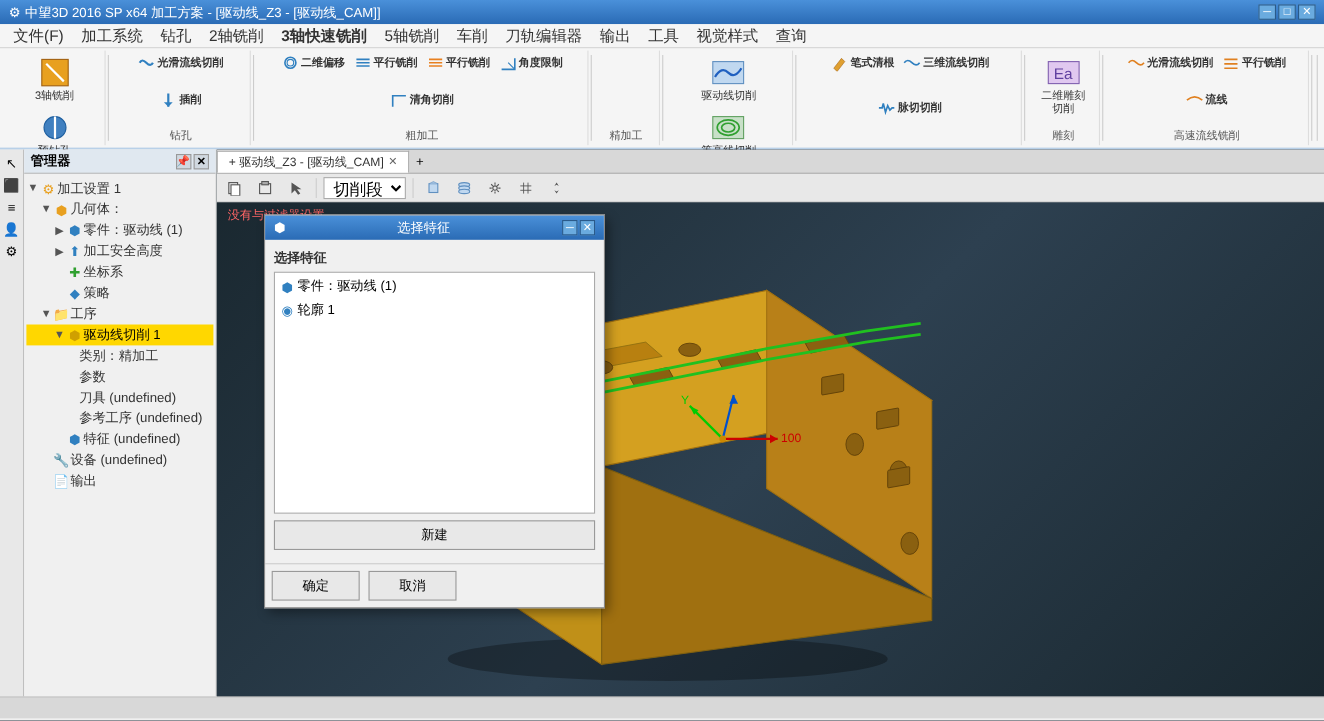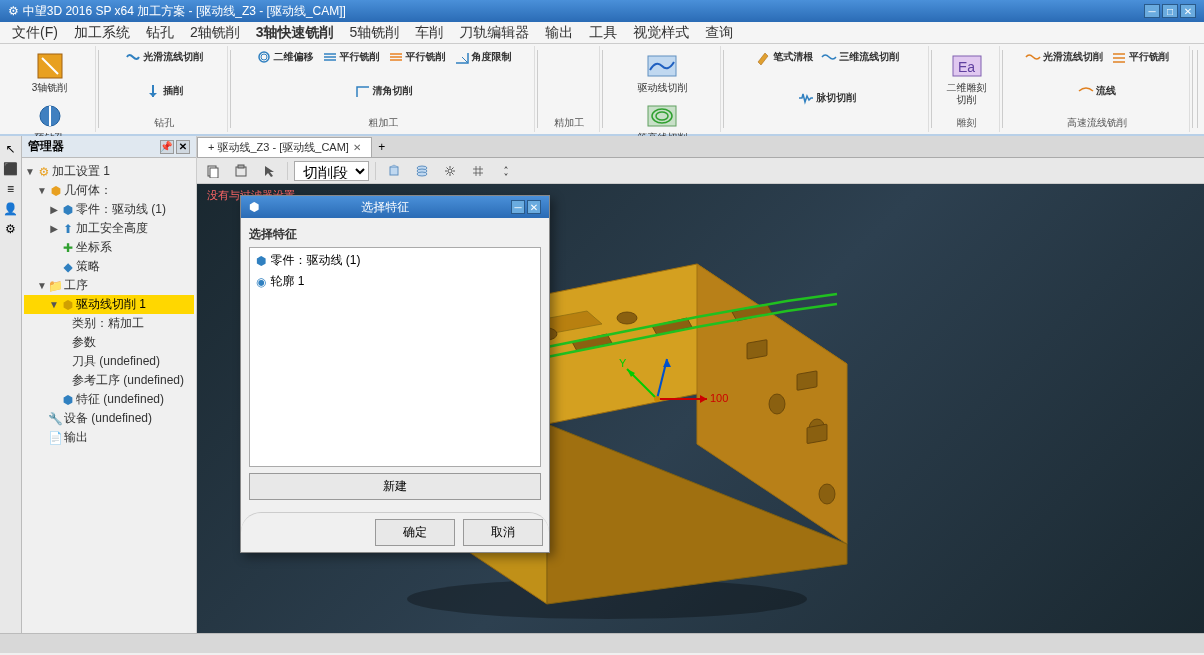--- a/index.html
+++ b/index.html
@@ -313,25 +313,24 @@
       margin: 6px 0 4px 0;
       padding: 4px;
       font-size: 12px;
       background: #e8e8e8;
       border: 1px solid #999;
       cursor: pointer;
       text-align: center;
     }
     .dialog-footer {
       display: flex;
-      justify-content: flex-end;
+      justify-content: flex-start;
       gap: 8px;
       padding: 6px;
       border-top: 1px solid #ccc;
-      border-radius: 20px;
     }
     .dialog-footer-btn {
       width: 80px;
       padding: 4px 8px;
       font-size: 12px;
       background: #e8e8e8;
       border: 1px solid #999;
       cursor: pointer;
       text-align: center;
     }

